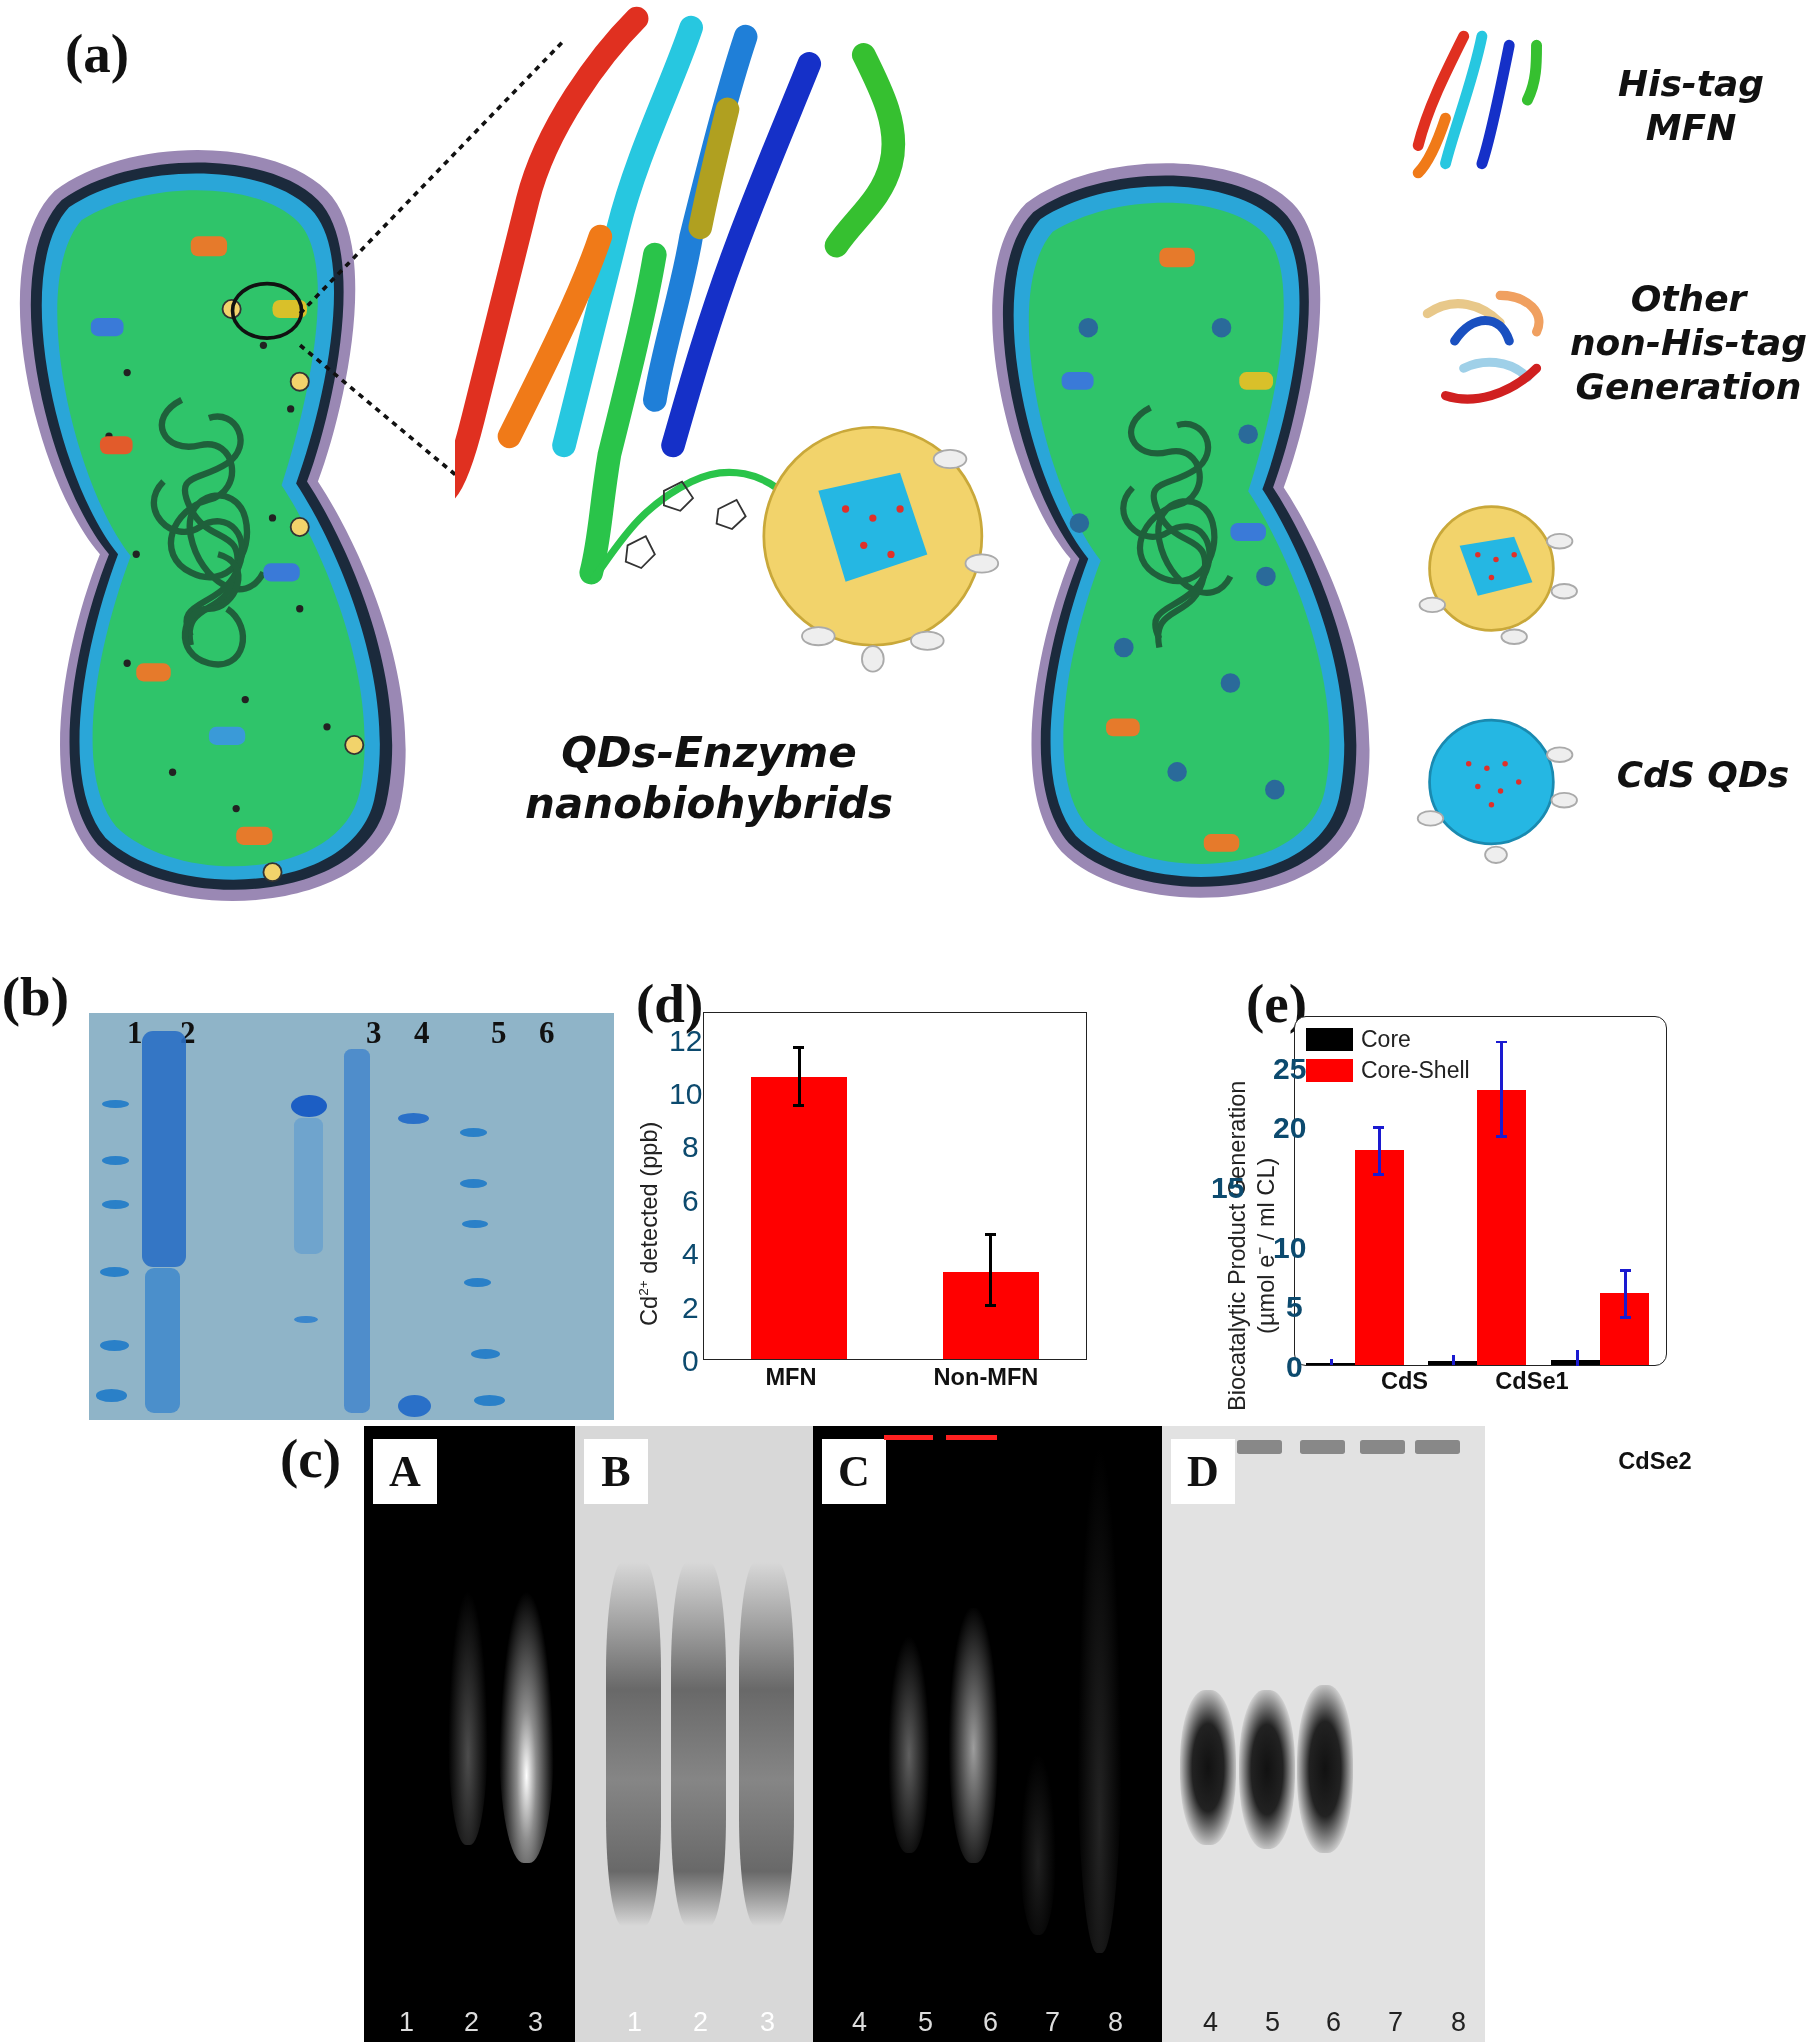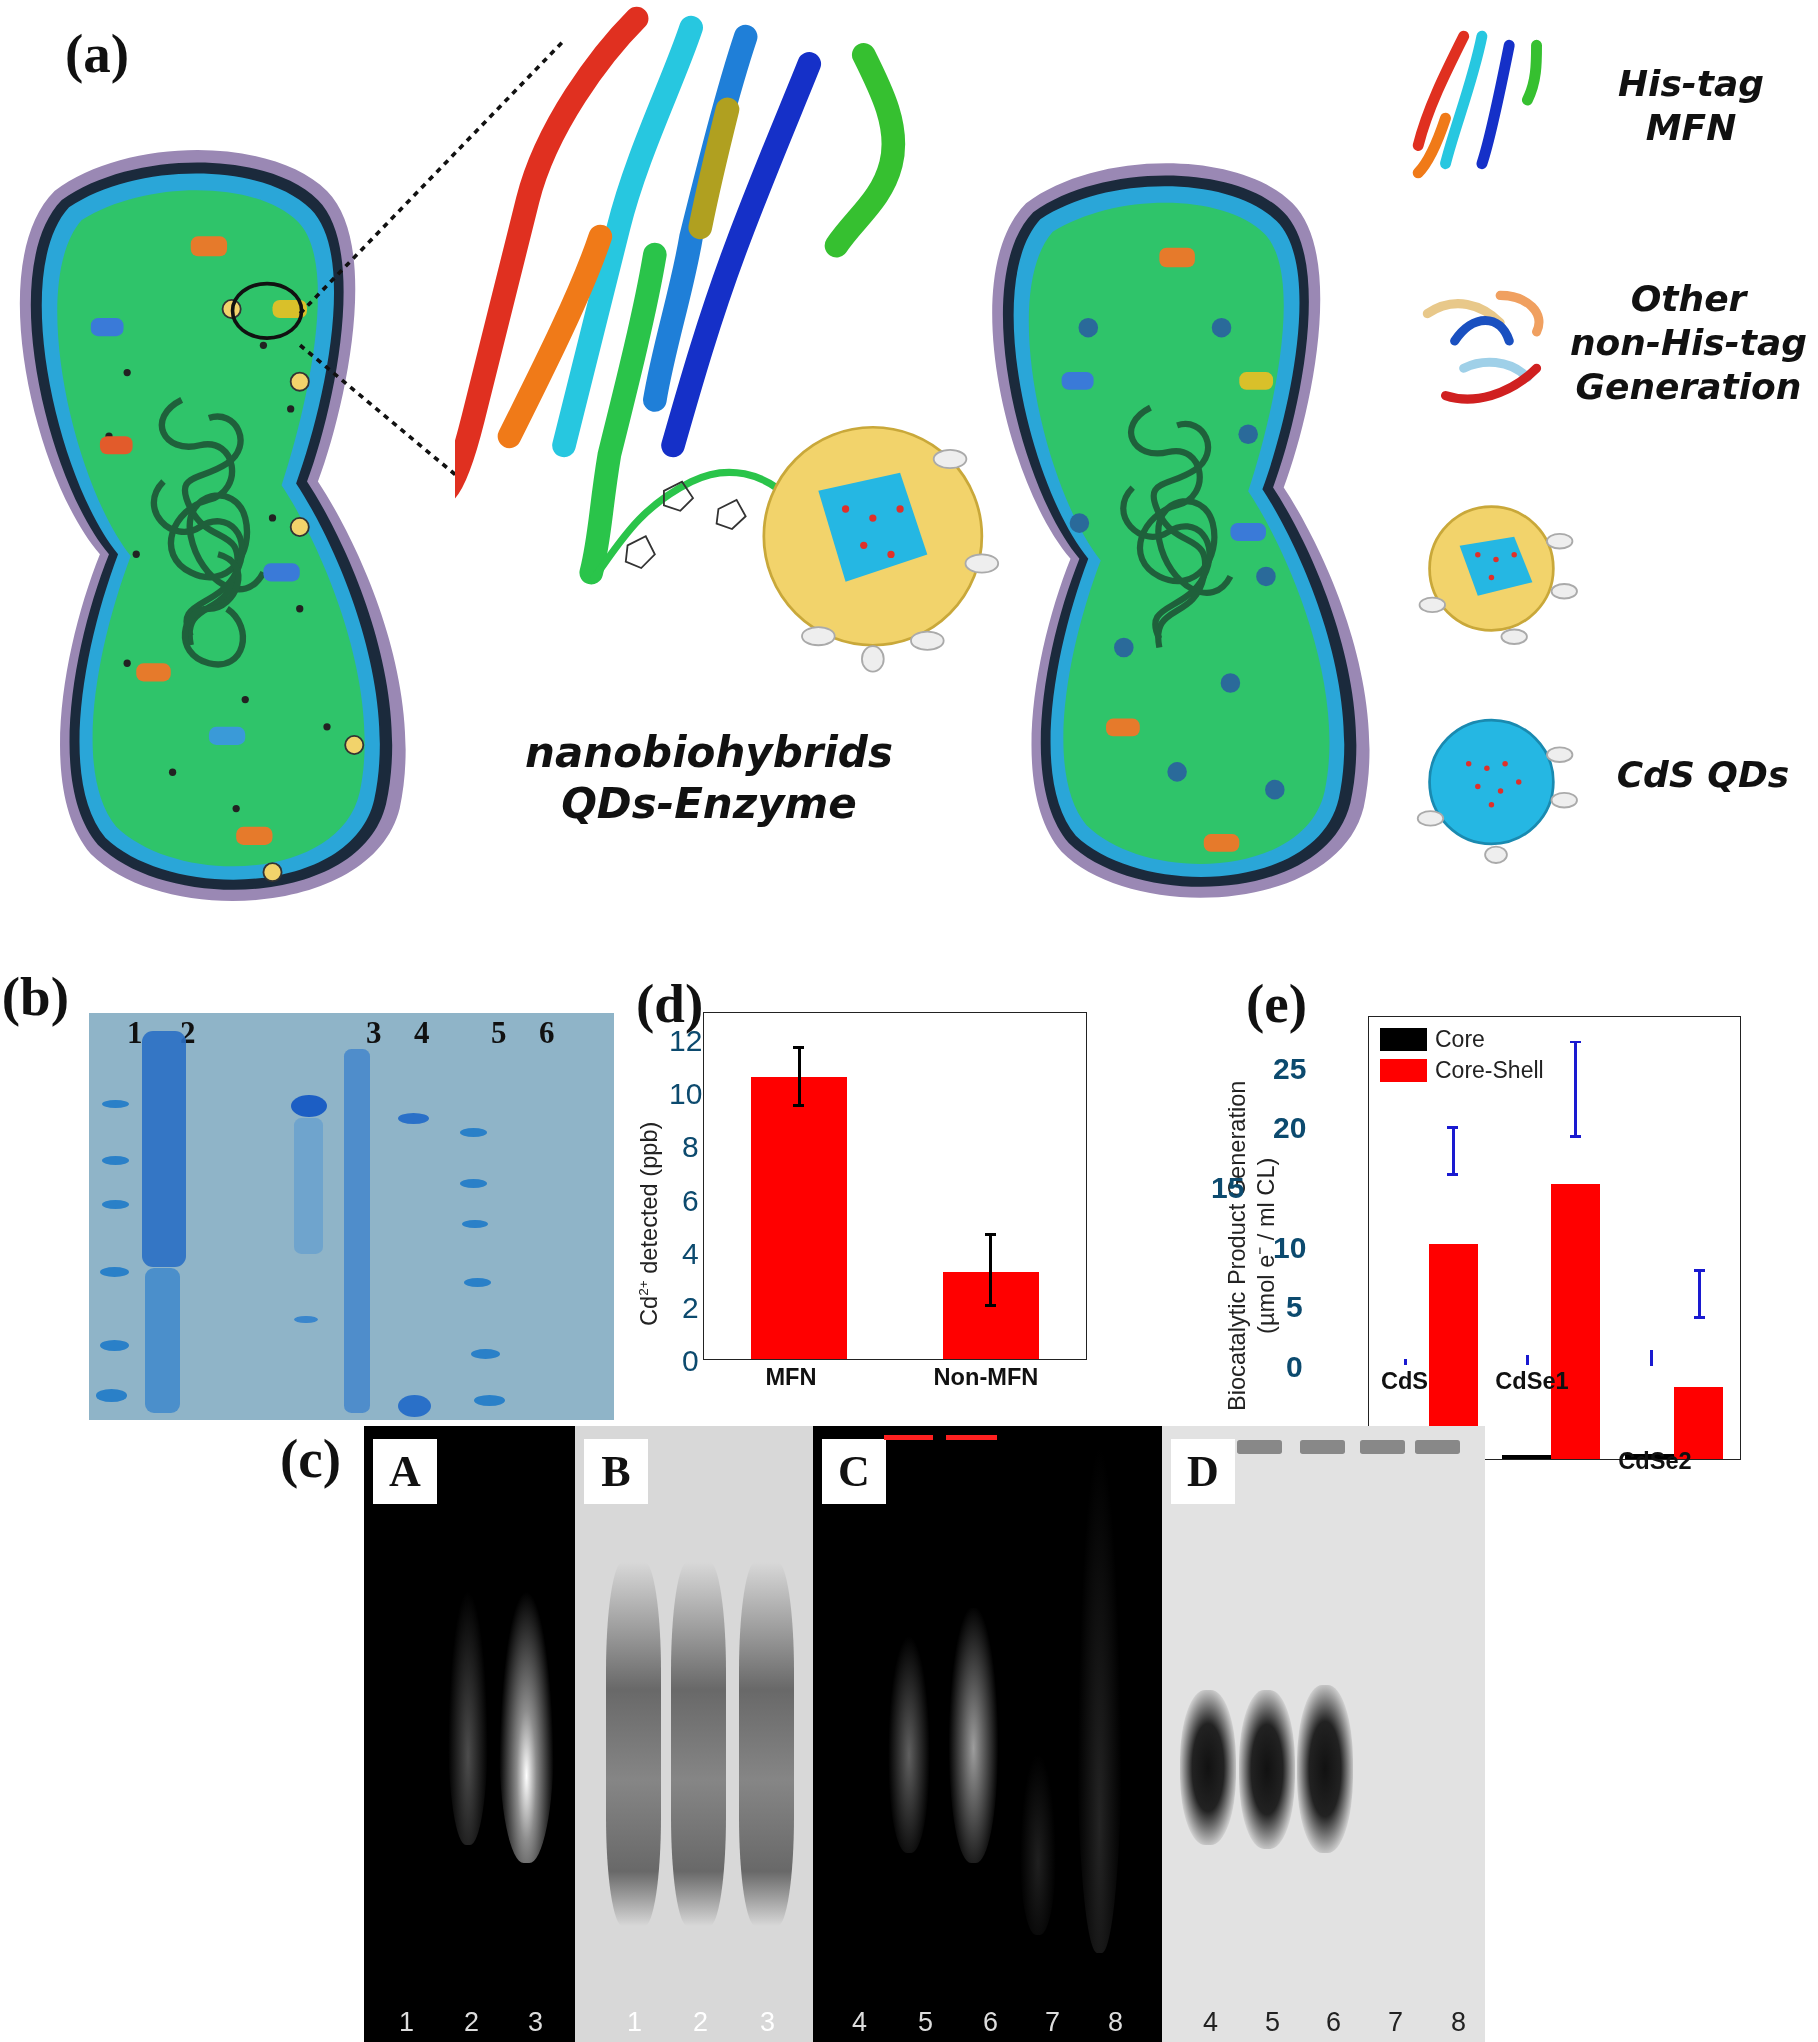--- a/index.html
+++ b/index.html
@@ -109,22 +109,22 @@
   <g fill="#eee" stroke="#aaa" stroke-width="2">
     <ellipse cx="545" cy="505" rx="18" ry="10"></ellipse>
       <ellipse cx="580" cy="620" rx="18" ry="10"></ellipse>
       <ellipse cx="400" cy="700" rx="18" ry="10"></ellipse>
       <ellipse cx="520" cy="705" rx="18" ry="10"></ellipse>
       <ellipse cx="460" cy="725" rx="12" ry="14"></ellipse>
   </g>
 </svg>
 
 <div class="abs it" style="left:509px;top:727px;width:400px;font-size:42px;">
+  <div>QDs-Enzyme</div>
   <div>nanobiohybrids</div>
-  <div>QDs-Enzyme</div>
 </div>
 
 <svg class="cell" style="left:968px;top:150px;" width="436" height="764" viewBox="0 0 480 860">
   <path d="M60,60 C140,0 300,0 360,60 C420,120 380,300 350,380 C390,440 470,600 440,740 C410,860 180,870 100,790 C40,720 70,560 110,460 C40,380 -20,140 60,60 Z" fill="#9a88b4"></path>
   <path d="M68,70 C145,15 295,15 350,70 C405,125 368,300 338,380 C378,440 455,600 425,735 C398,848 185,855 108,780 C52,715 80,560 120,460 C52,380 -5,145 68,70 Z" fill="#1b2a3c"></path>
   <path d="M76,78 C150,28 290,28 342,80 C394,132 356,300 326,382 C366,442 440,600 412,730 C388,836 190,842 116,772 C64,710 92,560 130,460 C64,380 10,150 76,78 Z" fill="#2aa6d8"></path>
   <path d="M90,92 C160,48 282,48 328,94 C374,140 338,300 310,384 C350,444 422,600 396,722 C374,820 196,826 128,760 C80,702 106,562 144,462 C80,382 30,160 90,92 Z" fill="#2fc46a"></path>
   <g fill="none" stroke="#1d4f33" stroke-width="7" opacity="0.85">
     <path d="M200,290 c-40,20 -20,60 20,50 c40,-10 50,50 10,60 c-40,10 -60,60 -20,80 c40,20 70,-20 60,-60 c-10,-40 -70,-30 -60,20 c10,50 60,80 80,40"></path>
     <path d="M230,310 c30,-10 50,30 20,50 c-30,20 -60,10 -40,50 c20,40 60,20 50,70 c-10,50 -60,30 -50,80"></path>
@@ -283,21 +283,21 @@
 <div class="tick" style="left:669px;top:1077px;">10</div>
 <div class="tick" style="left:669px;top:1024px;">12</div>
 <div class="xcat" style="left:741px;top:1364px;width:100px;">MFN</div>
 <div class="xcat" style="left:918px;top:1364px;width:136px;">Non-MFN</div>
 
 <div class="panel-label" style="left:1246px;top:976px;">(e)</div>
 <div class="abs" style="left:1223px;top:1411px;font-size:23.6px;color:#222;transform-origin:left top;transform:rotate(-90deg);white-space:nowrap;text-align:center;line-height:1.25;">
   <div>Biocatalytic Product Generation</div>
   <div>(µmol e⁻ / ml CL)</div>
 </div>
-<div class="axis-box" style="left:1368px;top:1016px;width:373px;height:444px;">
+<div class="axis-box" style="left:1294px;top:1016px;width:373px;height:350px;border-radius:12px;">
 
   <div class="abs" style="left:11px;top:9px;">
     <div style="position:relative;height:31px;">
       <span style="position:absolute;left:0;top:1.8px;width:47px;height:23.6px;background:#000;"></span>
       <span style="position:absolute;left:55px;top:0;font-size:23px;color:#222;">Core</span>
     </div>
     <div style="position:relative;height:31px;">
       <span style="position:absolute;left:0;top:1.8px;width:47px;height:23.6px;background:#ff0000;"></span>
       <span style="position:absolute;left:55px;top:0;font-size:23px;color:#222;white-space:nowrap;">Core-Shell</span>
     </div>

